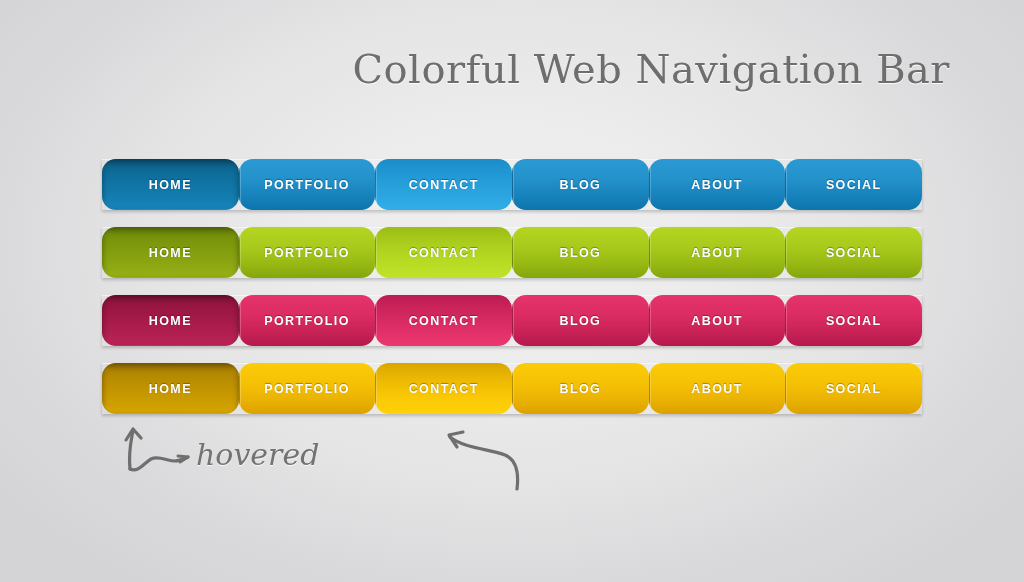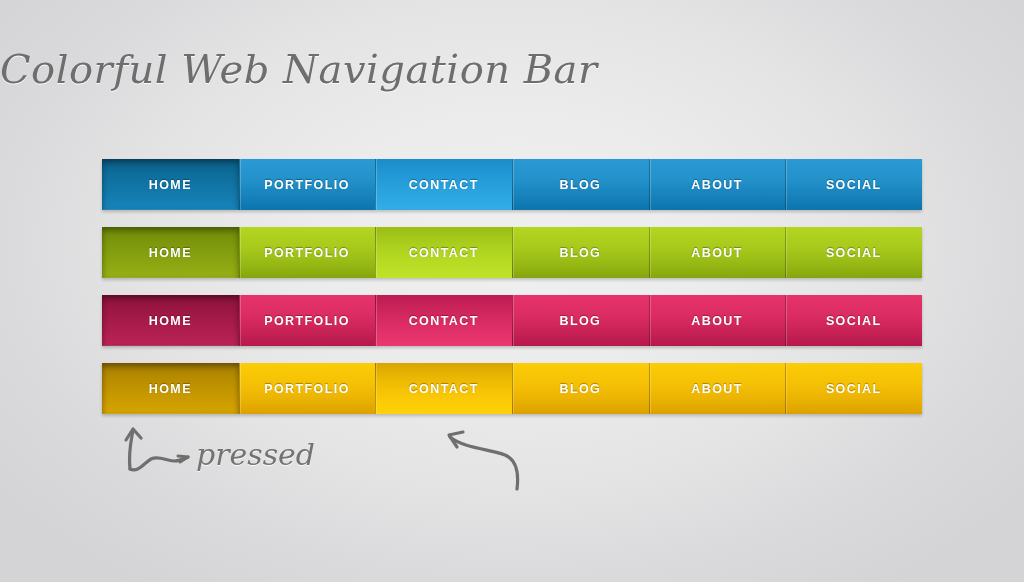--- a/index.html
+++ b/index.html
@@ -33,23 +33,22 @@
     position: absolute;
     inset: 0;
   }
 
   
   #title {
     position: absolute;
     top: 46px;
     left: 0;
     width: 950px;
-    text-align: left;
+    text-align: right;
     font-family: "DejaVu Serif", serif;
-    font-style: italic;
     font-size: 40px;
     font-weight: 400;
     letter-spacing: 0.5px;
     color: #6e6e6e;
     text-shadow: 0 1px 0 rgba(255,255,255,0.85);
     white-space: nowrap;
   }
 
   
   #bars {
@@ -73,20 +72,21 @@
 
   .navitem {
     flex: 1 1 0;
     position: relative;
     display: flex;
     align-items: center;
     justify-content: center;
     height: 100%;
     cursor: pointer;
     overflow: hidden;
+    border-radius: 14px;
   }
 
   .navitem .label {
     position: relative;
     z-index: 3;
     color: #ffffff;
     font-size: 12.5px;
     font-weight: bold;
     letter-spacing: 1.4px;
     text-transform: uppercase;
@@ -309,21 +309,21 @@
 
   </div>
 
   <svg id="arrow-pressed" class="arrow-svg" width="90" height="50" viewBox="0 0 90 50">
     <path d="M12 44 C 10 26, 14 12, 15 5" fill="none" stroke="#6f6f6f" stroke-width="3.2" stroke-linecap="round"></path>
     <path d="M15 4 L 8 15 M15 4 L 23 13" fill="none" stroke="#6f6f6f" stroke-width="3.2" stroke-linecap="round"></path>
     <path d="M12 44 C 20 48, 26 38, 33 34 C 41 30, 48 36, 56 36 C 62 36, 66 34, 70 32" fill="none" stroke="#6f6f6f" stroke-width="3.2" stroke-linecap="round"></path>
     <path d="M70 32 L 60 31 M70 32 L 62 37" fill="none" stroke="#6f6f6f" stroke-width="3" stroke-linecap="round"></path>
   </svg>
 
-  <div id="ann-pressed" class="annotation">pressed</div>
+  <div id="ann-pressed" class="annotation">hovered</div>
 
   <svg id="arrow-hovered" class="arrow-svg" width="115" height="75" viewBox="0 0 115 75">
     <path d="M7 16 C 22 28, 48 28, 62 34 C 74 39, 76 52, 74 68" fill="none" stroke="#6f6f6f" stroke-width="3.2" stroke-linecap="round"></path>
     <path d="M6 14 L 14 26 M6 14 L 20 11" fill="none" stroke="#6f6f6f" stroke-width="3.2" stroke-linecap="round"></path>
   </svg>
 
 
 </div>
 
 </body></html>

